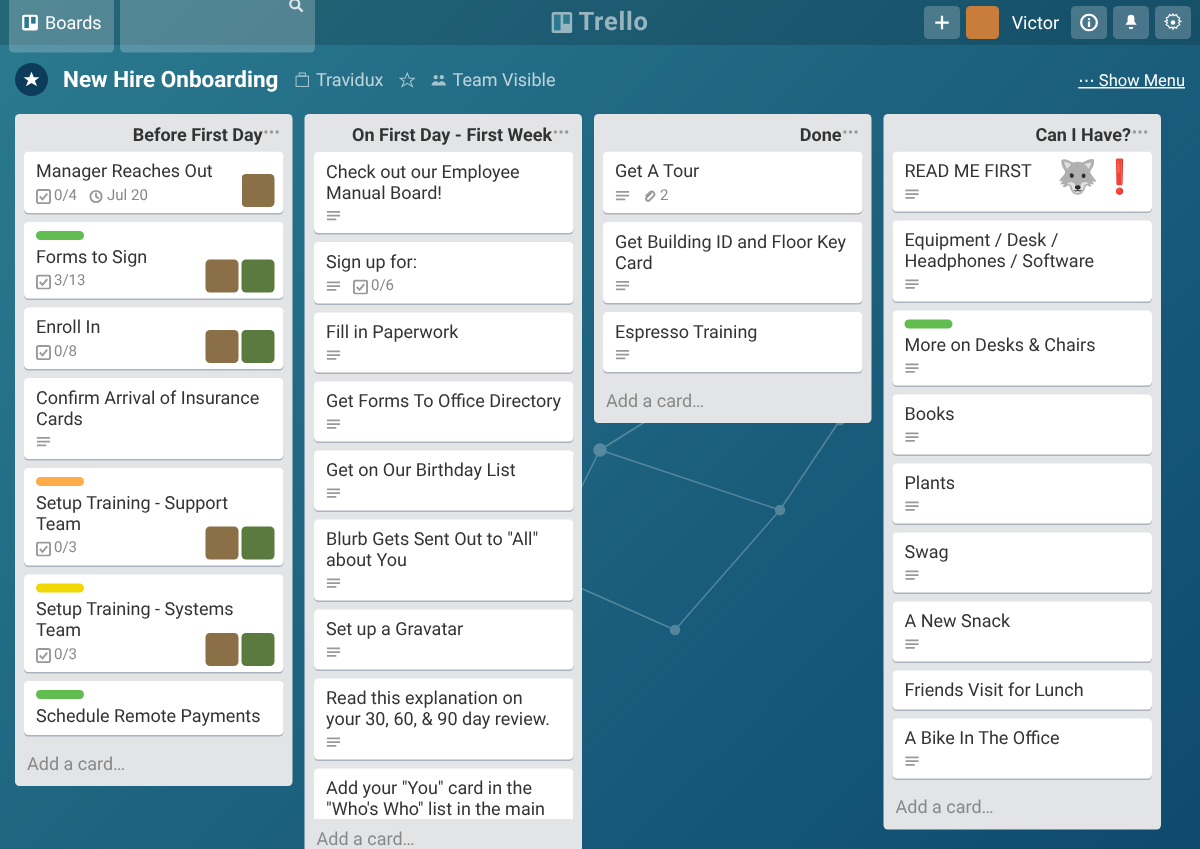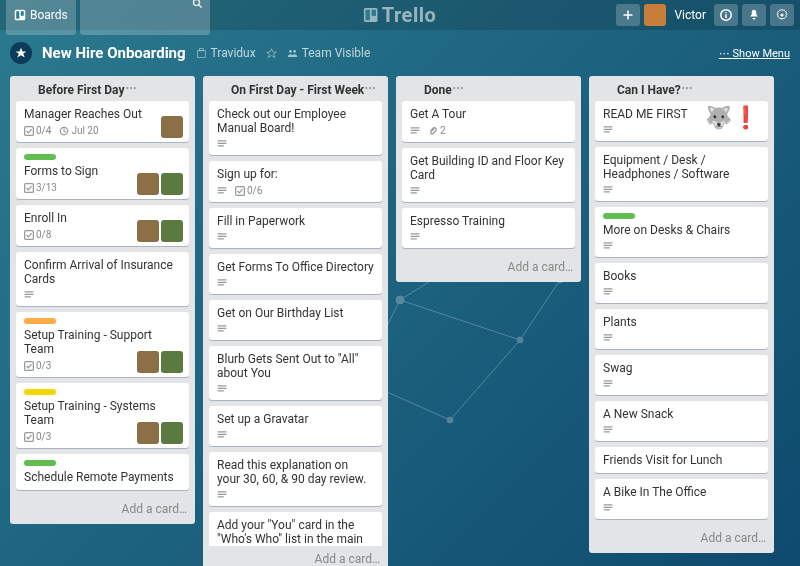--- a/index.html
+++ b/index.html
@@ -4,49 +4,49 @@
 <style>
 * { margin:0; padding:0; box-sizing:border-box; font-family:-apple-system,BlinkMacSystemFont,"Segoe UI",Roboto,Helvetica,Arial,sans-serif; }
 body { width:800px; height:566px; overflow:hidden; background:linear-gradient(135deg,#2b7a8f 0%,#0e4a6e 100%); position:relative; }
 .bg-net { position:absolute; inset:0; opacity:.25; pointer-events:none; }
 .header { height:30px; background:rgba(0,0,0,.15); display:flex; align-items:center; padding:0 6px; color:#fff; font-size:12px; }
 .hbtn { background:rgba(255,255,255,.22); border-radius:3px; padding:20px 8px; margin-right:4px; display:flex; align-items:center; gap:4px; cursor:pointer; height:22px; }
 .hbtn svg { width:12px; height:12px; fill:#fff; }
 .search { width:130px; position:relative; }
 .search input { background:transparent; border:none; outline:none; color:#fff; width:100%; font-size:12px; }
 .search svg { position:absolute; right:6px; top:3px; width:12px; height:12px; fill:#fff; opacity:.8; }
-.logo { position:absolute; left:50%; transform:translateX(-50%); font-family:cursive; font-weight:bold; font-size:20px; color:rgba(255,255,255,.55); letter-spacing:.5px; display:flex; align-items:center; gap:4px; }
+.logo { position:absolute; left:50%; transform:translateX(-50%); font-family:cursive; font-weight:bold; font-size:17px; color:rgba(255,255,255,.55); letter-spacing:.5px; display:flex; align-items:center; gap:4px; }
 .logo svg { width:14px; height:14px; fill:rgba(255,255,255,.55); }
 .right { margin-left:auto; display:flex; align-items:center; gap:4px; }
 .right .hbtn { margin:0; padding:4px 6px; }
 .av { width:22px; height:22px; border-radius:3px; background:#c97d3a; display:inline-block; }
 .boardbar { height:46px; display:flex; align-items:center; padding:0 10px; color:#fff; font-size:12px; gap:10px; }
 .starcircle { width:22px; height:22px; border-radius:50%; background:#0d3b5a; display:flex; align-items:center; justify-content:center; }
 .starcircle svg { width:12px; height:12px; fill:#fff; }
 .bt-title { font-size:15px; font-weight:700; }
 .bb-sep { opacity:.7; display:flex; align-items:center; gap:4px; }
 .bb-sep svg { width:11px; height:11px; fill:#fff; opacity:.85; }
 .showmenu { margin-left:auto; text-decoration:underline; font-size:11px; cursor:pointer; }
 .board { display:flex; gap:8px; padding:0 10px 8px 10px; height:calc(566px - 60px); align-items:flex-start; overflow-x:auto; overflow-y:hidden; position:relative; }
 .list { background:#e2e4e6; border-radius:3px; width:185px; flex:0 0 185px; display:flex; flex-direction:column; max-height:100%; }
-.list-h { padding:6px 8px 4px 8px; font-size:12px; font-weight:700; color:#333; display:flex; align-items:center; justify-content:flex-start;margin-left:20px; }
+.list-h { padding:6px 8px 4px 8px; font-size:12px; font-weight:700; color:#333; display:flex; align-items:center; justify-content:flex-end; }
 .list-h svg { width:12px; height:12px; fill:#999; }
 .cards { padding:0 6px; overflow-y:auto; flex:1; }
 .card { background:#fff; border-radius:3px; box-shadow:0 1px 0 rgba(9,30,66,.25); margin-bottom:6px; padding:6px 8px 6px 8px; font-size:12px; color:#333; position:relative; }
 .label { height:6px; width:32px; border-radius:3px; margin-bottom:4px; }
 .lg { background:#61bd4f; }
 .lo { background:#f2d600; }
 .ly { background:#ffab4a; }
 .badges { display:flex; align-items:center; gap:8px; margin-top:4px; color:#888; font-size:10px; }
 .badges svg { width:10px; height:10px; fill:#999; }
 .badge { display:flex; align-items:center; gap:2px; }
 .members { position:absolute; right:6px; bottom:4px; display:flex; gap:2px; }
 .mem { width:22px; height:22px; border-radius:3px; background:#8b6f47; display:inline-block; }
 .mem:nth-child(2){background:#5a7a3f;} .mem:nth-child(3){background:#3a5f7a;}
-.addcard { padding:6px 8px 8px 8px; font-size:12px; color:#888; cursor:pointer;text-align:right; }
+.addcard { padding:6px 8px 8px 8px; font-size:12px; color:#888; cursor:pointer; }
 .husky { float:right; font-size:22px; margin-top:-2px; }
 ::-webkit-scrollbar { width:8px; height:8px; }
 ::-webkit-scrollbar-track { background:rgba(0,0,0,.1); border-radius:4px; }
 ::-webkit-scrollbar-thumb { background:rgba(255,255,255,.4); border-radius:4px; }
 </style>
 </head>
 <body>
 
 <svg class="bg-net" viewBox="0 0 800 566">
     <g stroke="#fff" stroke-width="1" fill="none">

